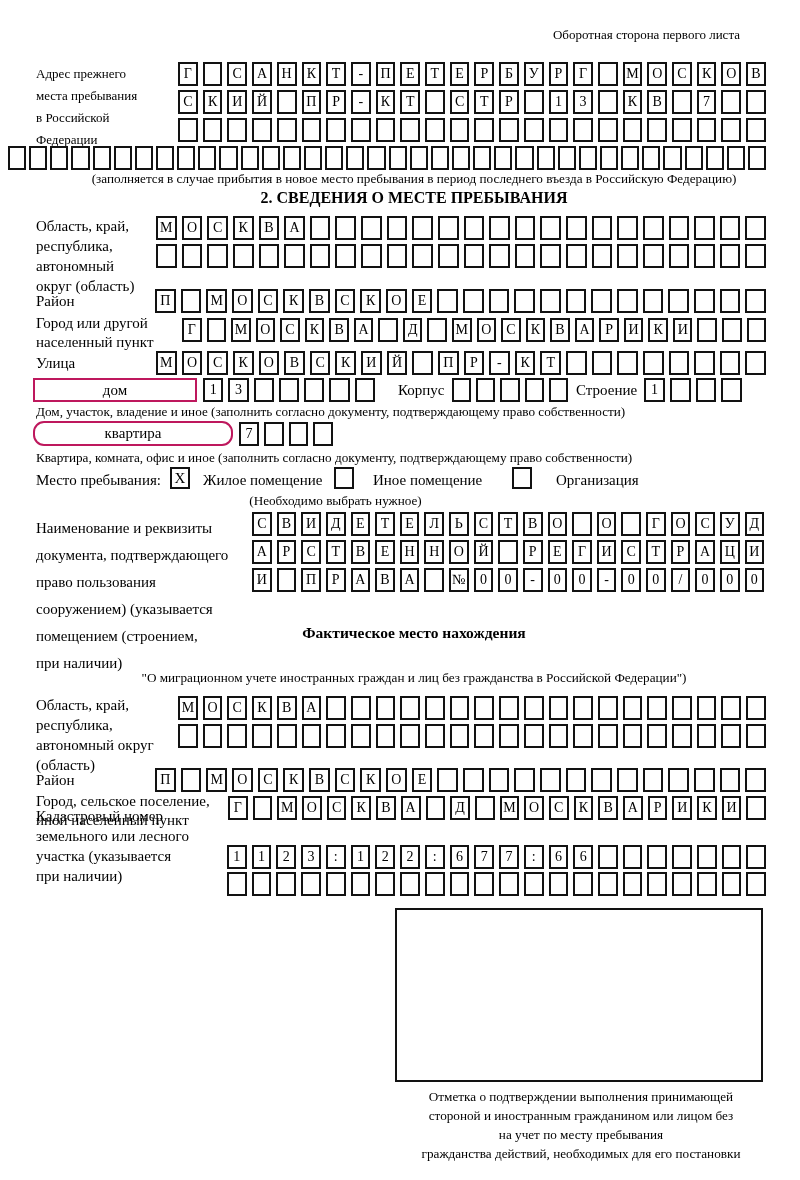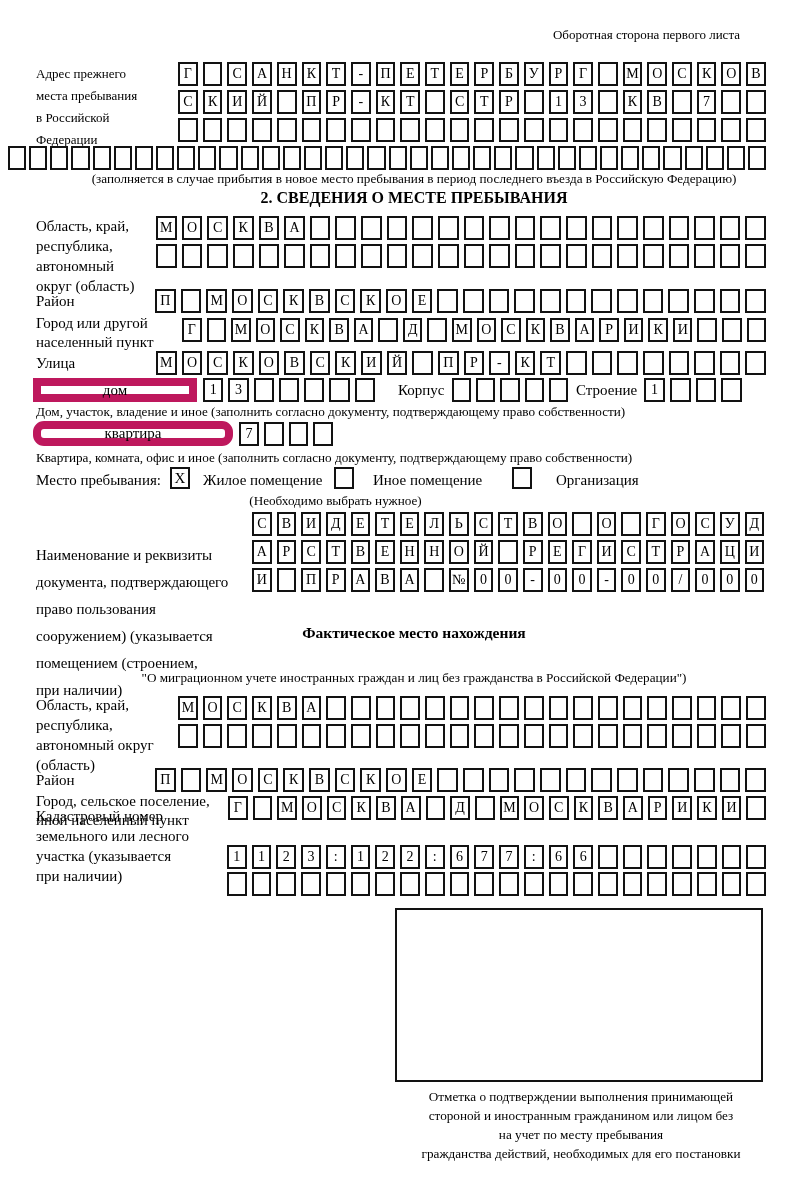--- a/index.html
+++ b/index.html
@@ -9,21 +9,21 @@
   .lbl{font-size:15px;line-height:20px;color:#000;}
   .lbl-lg{font-size:13px;line-height:22px;}
   .caption{font-size:13.2px;color:#000;white-space:nowrap;}
   .center{text-align:center;width:796px;left:16px;}
   .title{font-weight:bold;font-size:16px;}
   .cellrow{display:flex;gap:5px;}
   .cellrow .cell{flex:1 0 0;height:20px;border:2px solid #121212;box-sizing:content-box;
         display:flex;align-items:center;justify-content:center;
         font-size:14px;background:#fff;}
   .cellrow.tight{gap:3px;}
-  .labelbox{border:8px solid #be185d;display:flex;align-items:center;justify-content:center;
+  .labelbox{border:2px solid #be185d;display:flex;align-items:center;justify-content:center;
         font-size:15px;background:#fff;box-sizing:border-box;}
   .checkbox{width:20px;height:22px;border:2px solid #121212;box-sizing:border-box;
         display:flex;align-items:center;justify-content:center;font-size:15px;background:#fff;}
   .stampbox{border:2px solid #121212;background:#fff;box-sizing:border-box;}
   .multiline div{white-space:nowrap;}
 </style>
 </head>
 <body>
 
 <div class="page">
@@ -340,21 +340,21 @@
 
   <div class="abs lbl" style="left:36px;top:470px;">Место пребывания:</div>
   <div class="abs checkbox" style="left:170px;top:467px;">Х</div>
   <div class="abs lbl" style="left:203px;top:470px;">Жилое помещение</div>
   <div class="abs checkbox" style="left:334px;top:467px;"></div>
   <div class="abs lbl" style="left:373px;top:470px;">Иное помещение</div>
   <div class="abs checkbox" style="left:512px;top:467px;"></div>
   <div class="abs lbl" style="left:556px;top:470px;">Организация</div>
   <div class="abs caption" style="left:178px;top:493px;width:315px;text-align:center;">(Необходимо выбрать нужное)</div>
 
-  <div class="abs lbl multiline" style="left:36px;top:542px;line-height:27px;">
+  <div class="abs lbl multiline" style="left:36px;top:515px;line-height:27px;">
       <div>Наименование и реквизиты</div>
       <div>документа, подтверждающего</div>
       <div>право пользования</div>
       <div>сооружением) (указывается</div>
       <div>помещением (строением,</div>
       <div>при наличии)</div>
     </div>
   <div class="abs cellrow" style="left:252px;top:512px;width:512px;">
       <div class="cell">С</div>
       <div class="cell">В</div>

